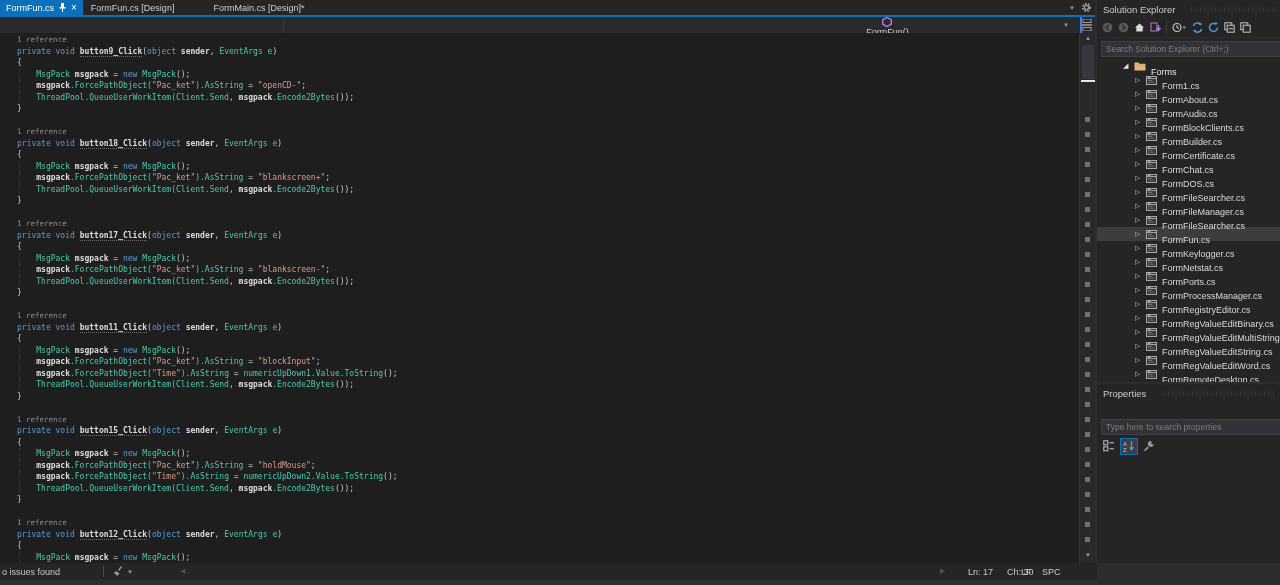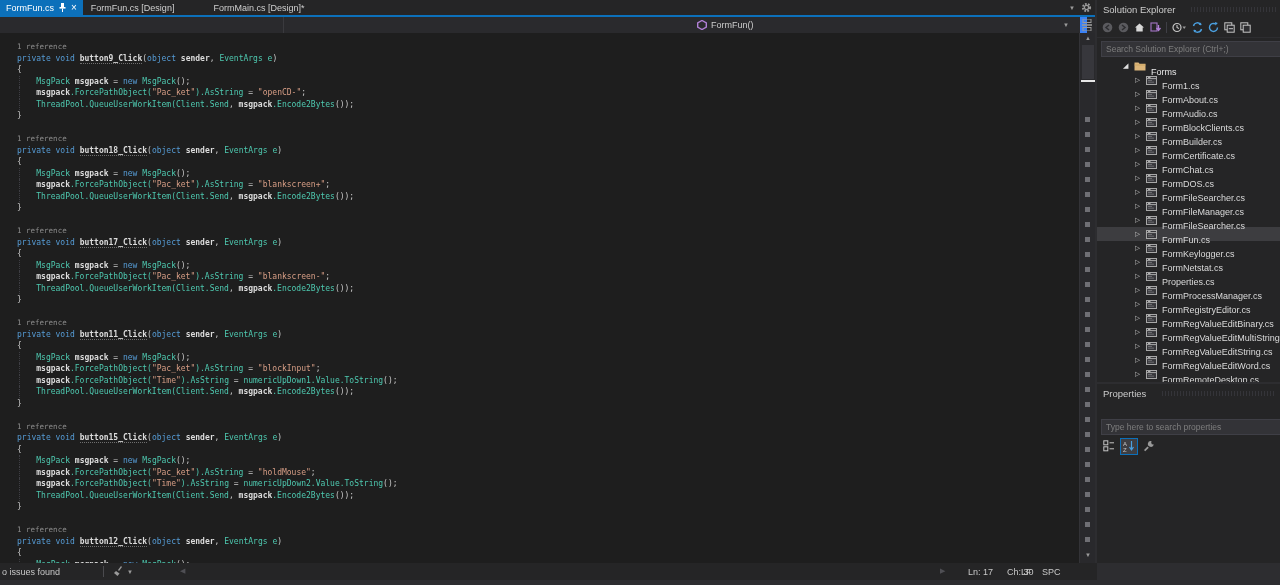--- a/index.html
+++ b/index.html
@@ -15,27 +15,27 @@
   .tab .pin{margin-left:5px;display:flex;align-items:center;}
   .tab .close{margin-left:5px;font-size:10px;line-height:9px;color:#FFFFFF;}
   #tab-extra{position:absolute;right:188px;top:2px;display:flex;gap:6px;align-items:center;}
   #accentline{position:absolute;left:0;top:15px;width:1095px;height:2px;background:#0C70BA;}
   .chev{font-size:6px;color:#9A9A9A;}
   
   #navbar{position:absolute;left:0;top:17px;width:1095px;height:16px;background:#2A2A2D;border-bottom:1px solid #1E1E1E;}
   .nav-sec{position:absolute;top:0;height:16px;display:flex;align-items:center;font-size:9px;color:#CCCCCC;}
   #nav-empty{left:0;width:283px;border-right:1px solid #3A3A3E;}
   #nav-type{left:284px;width:406px;border-right:1px solid #3A3A3E;padding-left:20px;}
-  #nav-member{left:691px;width:385px;border-right:7px solid #3b82f6;padding-left:4px;}
+  #nav-member{left:691px;width:385px;border-right:2px solid #3b82f6;padding-left:4px;flex-direction:column;}
   .nav-chev{position:absolute;top:5px;}
   .nav-ico{margin:0 4px 0 2px;display:inline-flex;}
   #split-btn{position:absolute;left:1080px;top:1px;width:14px;height:14px;display:flex;align-items:center;justify-content:center;}
   
   #editor{position:absolute;left:0;top:33px;width:1079px;height:530px;background:#1E1E1E;overflow:hidden;}
-  #code-lines{padding-top:8px;font-family:"DejaVu Sans Mono","Liberation Mono",monospace;font-size:8px;}
+  #code-lines{padding-top:1px;font-family:"DejaVu Sans Mono","Liberation Mono",monospace;font-size:8px;}
   .line{position:relative;height:11.5px;line-height:11.5px;white-space:pre;padding-left:17px;}
   .line.g::before{content:"";position:absolute;left:19px;top:0;bottom:0;border-left:1px dotted #3E3E44;}
   .kw{color:#569CD6}.ty{color:#4EC9B0}.st{color:#D69D85}.pt{color:#C8C8C8}
   .id{color:#DCDCDC;font-weight:bold}
   .mb{color:#DCDCDC;font-weight:bold;border-bottom:1px dotted #6E6E6E}
   .cl{font-size:7.5px;color:#8C8C8C}
   
   #vscroll{position:absolute;left:1079px;top:33px;width:16px;height:530px;background:#29292C;border-left:1px solid #333337;}
   #vscroll .arrow{position:absolute;left:0;width:16px;text-align:center;font-size:6px;color:#9A9A9A;}
   #vs-thumb{position:absolute;left:2px;top:12px;width:12px;height:34px;background:#37373C;}
@@ -475,21 +475,21 @@
           <div class="tree-row">
     <span class="tw">▷</span>
     <span class="tic">
       <svg width="11" height="9" viewBox="0 0 11 9">
                 <rect x="0.5" y="0.5" width="10" height="8" fill="#37373B" stroke="#A8A8A8"></rect>
                 <path d="M0.5 2.6 L10.5 2.6" stroke="#A8A8A8"></path>
                 <path d="M2 1.5 L4.5 1.5" stroke="#D0D0D0" stroke-width="0.8"></path>
                 <path d="M2 4.5 L6 4.5 M2 6.2 L8 6.2" stroke="#7A7A7E" stroke-width="0.8"></path>
               </svg>
     </span>
-    <span class="tlabel">Properties.cs</span>
+    <span class="tlabel">FormPorts.cs</span>
   </div>
           <div class="tree-row">
     <span class="tw">▷</span>
     <span class="tic">
       <svg width="11" height="9" viewBox="0 0 11 9">
                 <rect x="0.5" y="0.5" width="10" height="8" fill="#37373B" stroke="#A8A8A8"></rect>
                 <path d="M0.5 2.6 L10.5 2.6" stroke="#A8A8A8"></path>
                 <path d="M2 1.5 L4.5 1.5" stroke="#D0D0D0" stroke-width="0.8"></path>
                 <path d="M2 4.5 L6 4.5 M2 6.2 L8 6.2" stroke="#7A7A7E" stroke-width="0.8"></path>
               </svg>

